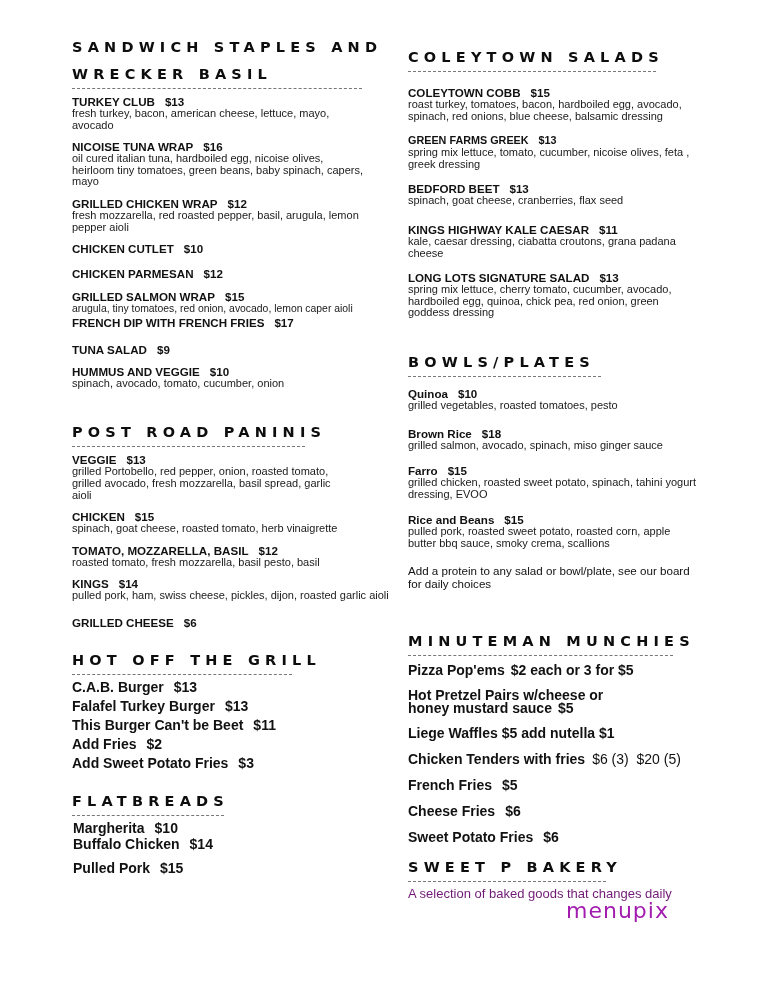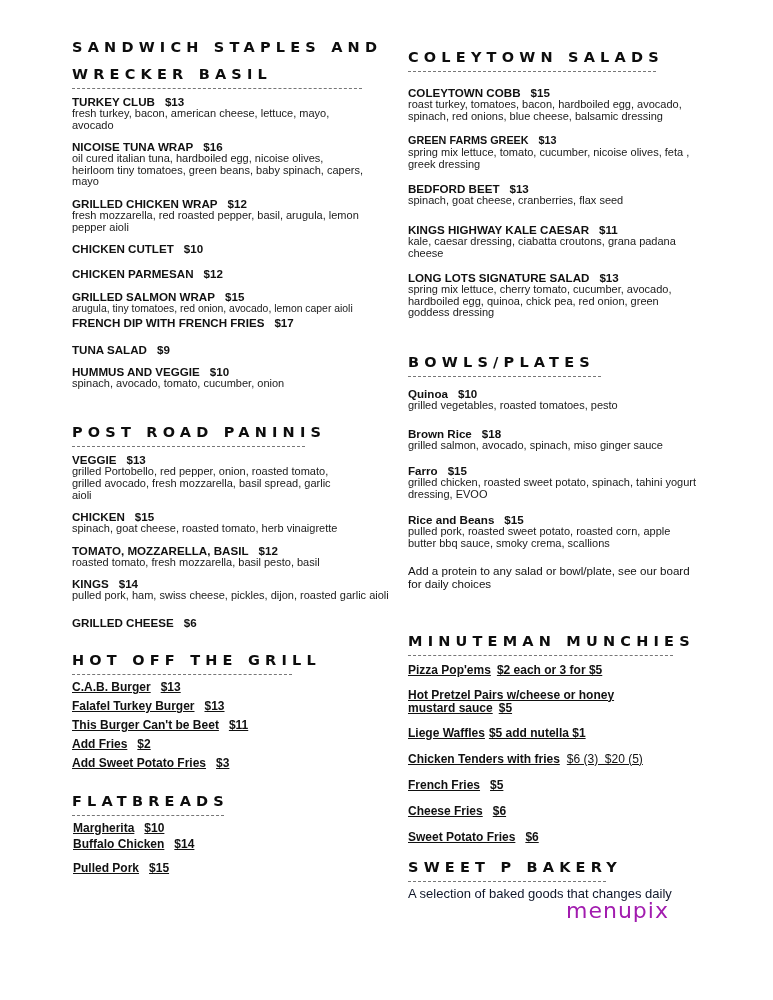--- a/index.html
+++ b/index.html
@@ -37,28 +37,28 @@
     color: #111;
     white-space: nowrap;
   }
   .item-head .price { margin-left: 10px; font-weight: bold; }
   .item-desc {
     font-family: "Liberation Sans", sans-serif;
     font-size: 11px;
     line-height: 11.6px;
     color: #1a1a1a;
   }
-  .simple .item-head { font-size: 12px; text-decoration: underline; }
+  .simple .item-head { font-size: 14px; }
   .note {
     font-family: "Liberation Sans", sans-serif;
     font-weight: normal; font-size: 11.6px; line-height: 13px; color: #111;
   }
   .bakery-desc {
     font-family: "Liberation Sans", sans-serif;
-    font-size: 13px; line-height: 15px; color: #0f172a; margin-top: 4px;
+    font-size: 13px; line-height: 15px; color: #701a75; margin-top: 4px;
   }
   .watermark {
     position: absolute; left: 566px; top: 898px;
     font-family: "DejaVu Sans", sans-serif; font-size: 22px; color: #a21caf;
     letter-spacing: 1px; pointer-events: none;
   }
 </style>
 </head>
 <body>
 

